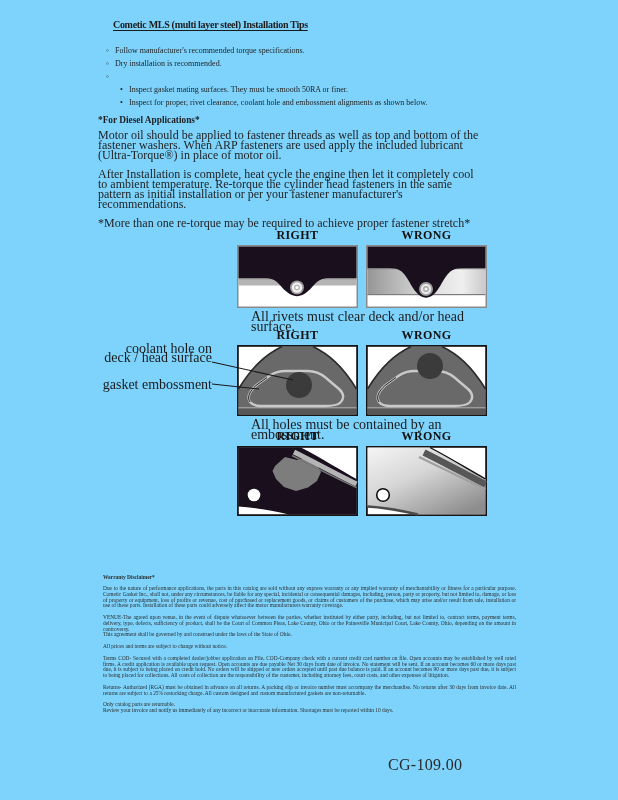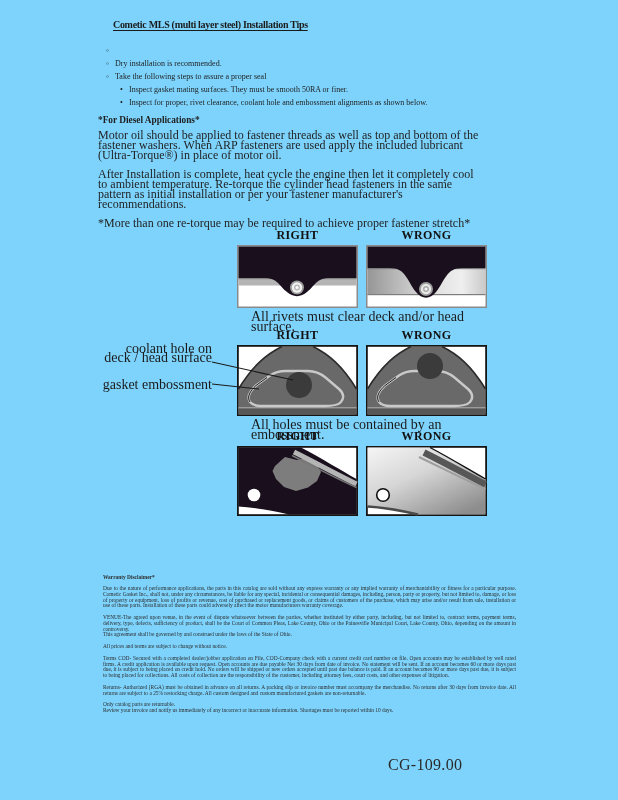--- a/index.html
+++ b/index.html
@@ -47,28 +47,28 @@
 </head>
 <body>
 
 <div class="page">
 
   <h1 class="title">Cometic MLS (multi layer steel) Installation Tips</h1>
 
   <div class="tips">
     <div class="tip">
       <span class="mk">◦</span>
+      <span>Follow manufacturer's recommended torque specifications.</span>
     </div>
     <div class="tip">
       <span class="mk">◦</span>
       <span>Dry installation is recommended.</span>
     </div>
     <div class="tip">
       <span class="mk">◦</span>
-      <span>Take the following steps to assure a proper seal</span>
     </div>
     <div class="tip sub">
       <span class="mk">•</span>
       <span>Inspect gasket mating surfaces.  They must be smooth 50RA or finer.</span>
     </div>
     <div class="tip sub">
       <span class="mk">•</span>
       <span>Inspect for proper, rivet clearance, coolant hole and embossment alignments as shown below.</span>
     </div>
   </div>

